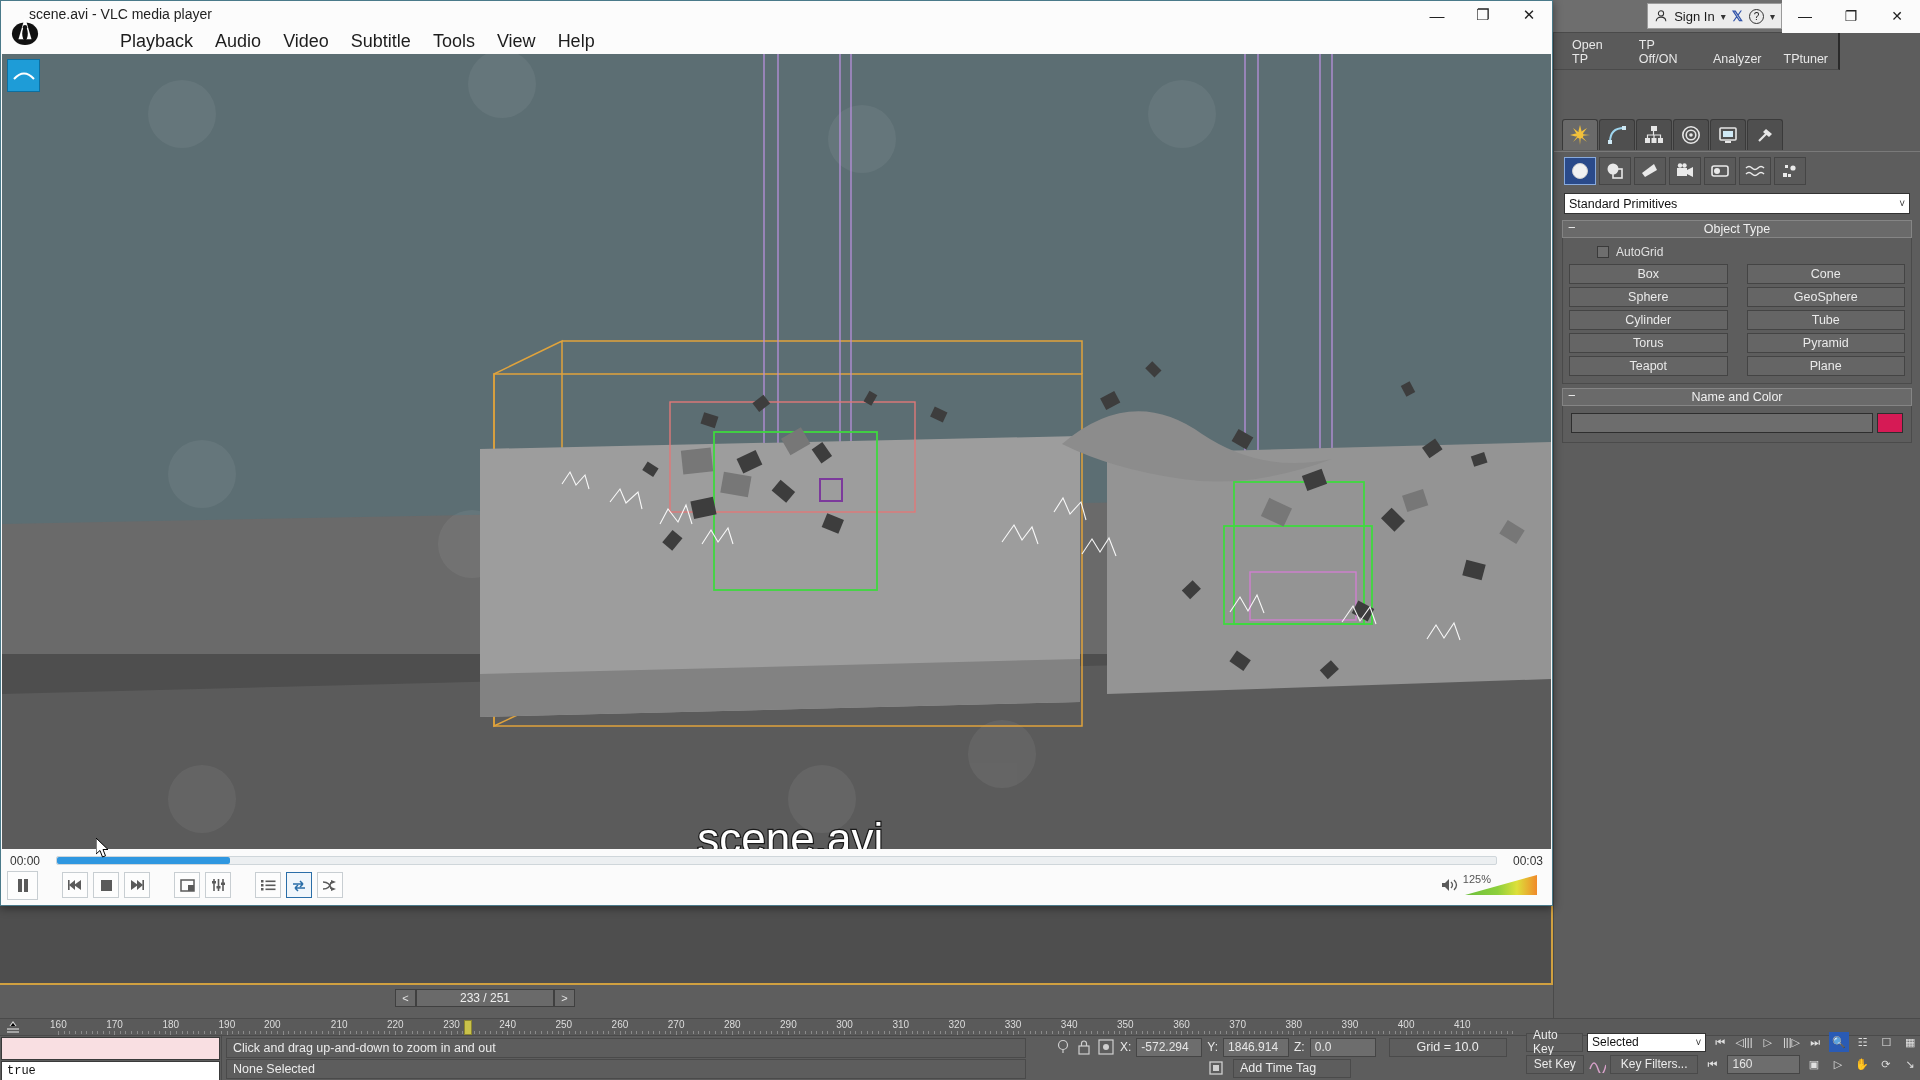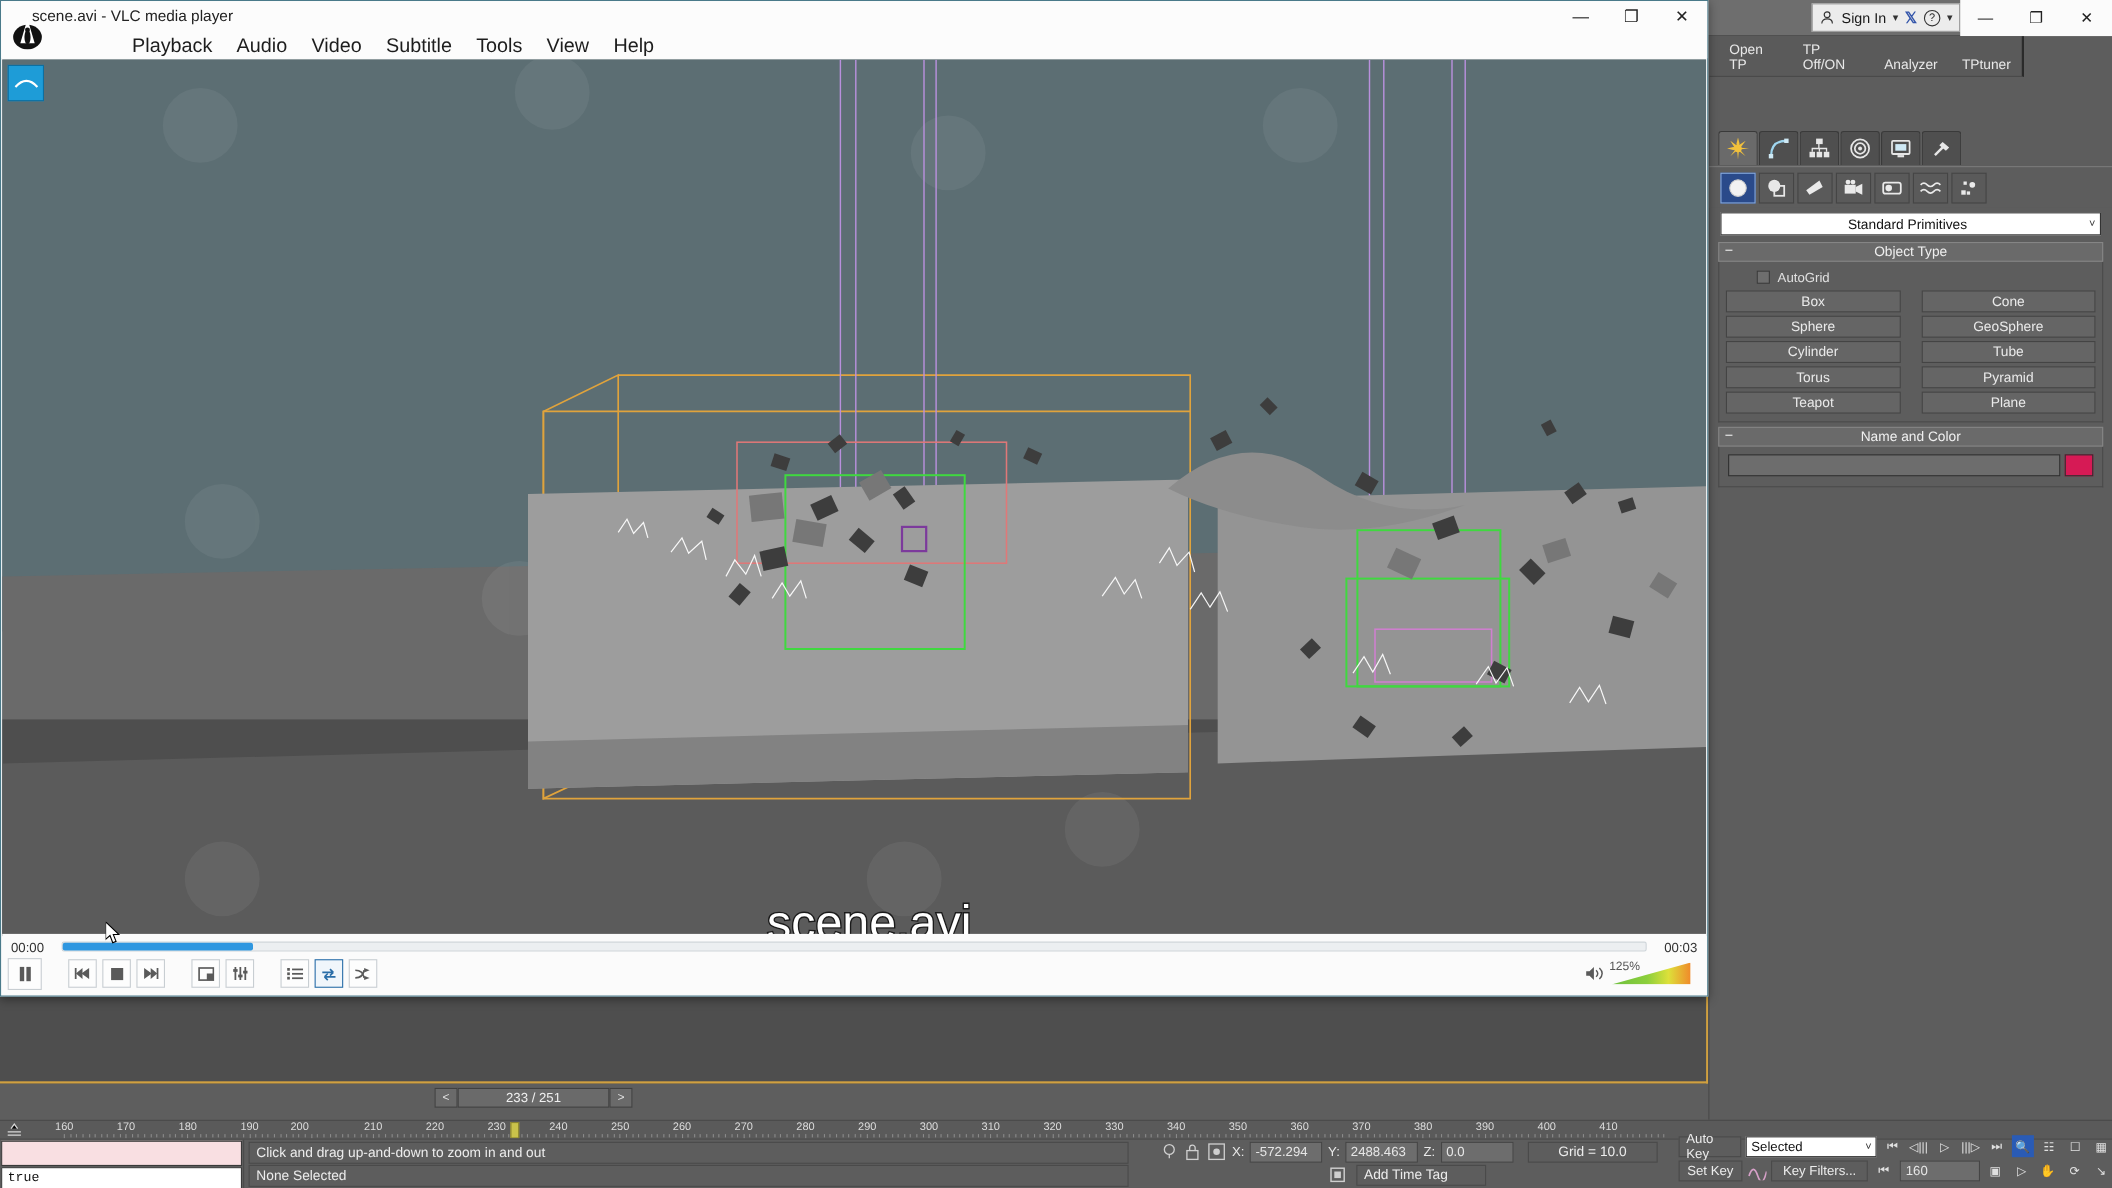--- a/index.html
+++ b/index.html
@@ -63,21 +63,21 @@
              background:#5d5d5d; border-top:1px solid #7a7a7a;}
   .cat-btn { width:32px; height:28px; background:#5a5a5a; border:1px solid #454545;
              display:flex; align-items:center; justify-content:center; }
   .cat-btn.active { background:#2a4a8a; border:1px solid #88aadd; }
 
   .combo {
     margin:4px 10px 6px 10px; height:21px; background:#fff; color:#111;
     border:1px solid #333; display:flex; align-items:center;
     padding:0 4px; font-size:12.5px; justify-content:space-between;
   }
-  .combo .cv { flex:1;text-align:center; }
+  .combo .cv { flex:1; }
   .caret { font-size:10px; color:#333; }
 
   .rollout { margin:4px 8px 0 8px; }
   .rollout-hdr {
     height:18px; background:#6a6a6a; border:1px solid #858585;
     display:flex; align-items:center; justify-content:center;
     position:relative; color:#efefef; font-size:12.5px;
   }
   .rollout-hdr .minus { position:absolute; left:5px; top:-1px; font-size:13px;}
   .rollout-body { background:#5d5d5d; border:1px solid #4b4b4b; border-top:none;
@@ -775,21 +775,21 @@
             <rect x="3" y="8" width="10" height="8" fill="none" stroke="#cfcfcf" stroke-width="1.2"></rect>
             <path d="M5.5 8 V5.5 a2.5 2.5 0 0 1 5 0 V8" fill="none" stroke="#cfcfcf" stroke-width="1.2"></path>
           </svg>
         <svg width="18" height="18">
             <rect x="2" y="2" width="14" height="14" fill="none" stroke="#cfcfcf" stroke-width="1.2"></rect>
             <circle cx="9" cy="9" r="3" fill="#cfcfcf"></circle>
           </svg>
         <span class="coord-lbl">X:</span>
         <div class="coord-f">-572.294</div>
         <span class="coord-lbl">Y:</span>
-        <div class="coord-f">2488.463</div>
+        <div class="coord-f">1846.914</div>
         <span class="coord-lbl">Z:</span>
         <div class="coord-f">0.0</div>
         <div class="grid-f">Grid = 10.0</div>
       </div>
       <div class="coord-bot">
         <svg width="18" height="18" style="margin-left:152px">
             <rect x="3" y="3" width="12" height="12" fill="none" stroke="#cfcfcf" stroke-width="1.3"></rect>
             <rect x="6" y="6" width="6" height="6" fill="#cfcfcf"></rect>
           </svg>
         <div class="timetag" style="margin-left:4px">Add Time Tag</div>

